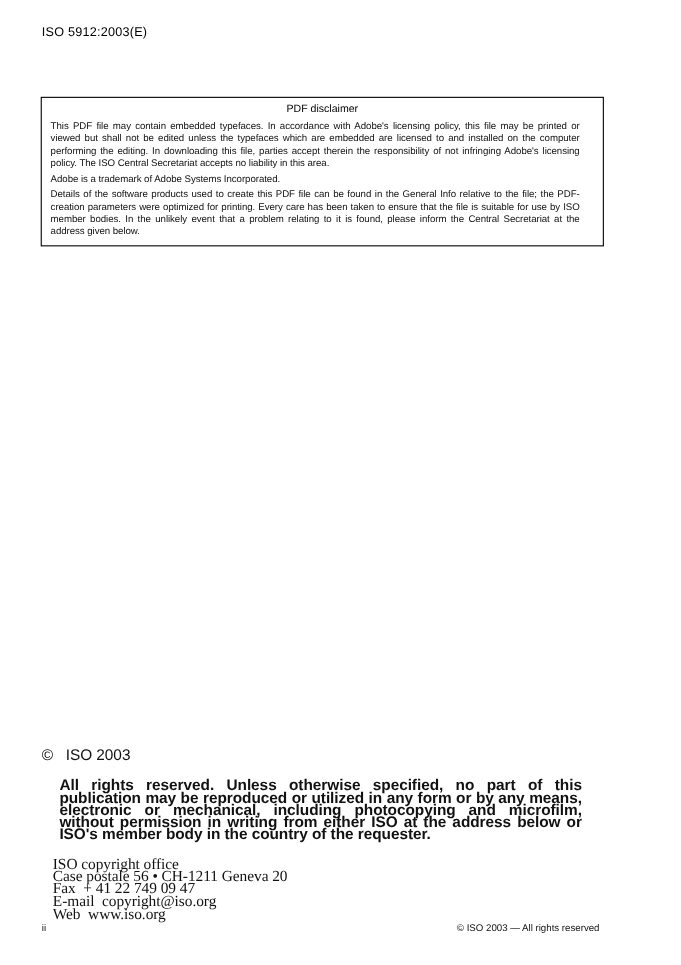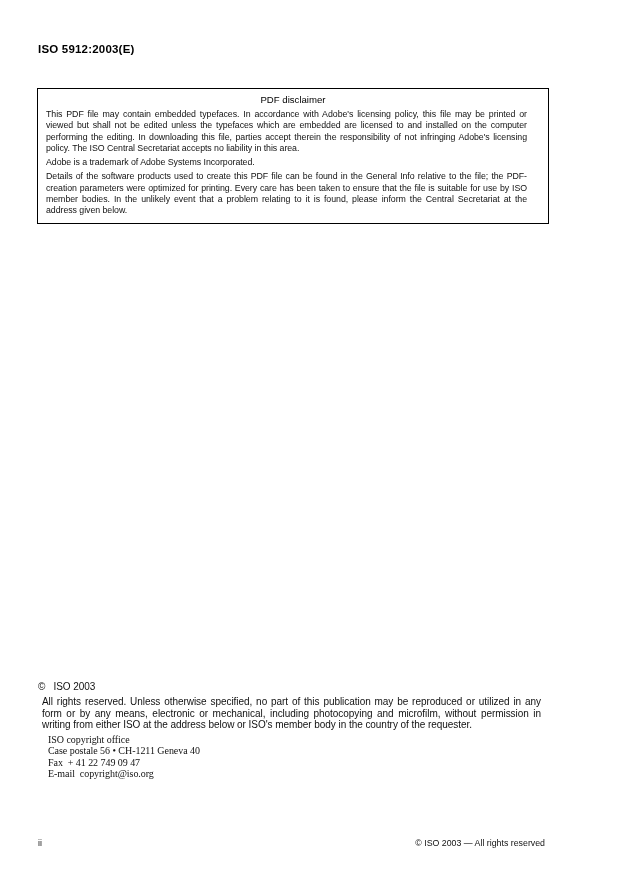--- a/index.html
+++ b/index.html
@@ -12,23 +12,23 @@
     width: 619px;
     height: 877px;
     background: #ffffff;
     font-family: "Liberation Sans", "DejaVu Sans", sans-serif;
     color: #111111;
     overflow: hidden;
   }
   .doc-header {
     position: absolute;
     left: 38px;
-    top: 43px;
+    top: 24px;
     font-size: 11.5px;
-    font-weight: 700;
+    font-weight: 400;
     color: #000000;
     letter-spacing: 0.2px;
   }
   .disclaimer-box {
     position: absolute;
     left: 37px;
     top: 88px;
     width: 512px;
     min-height: 110px;
     box-sizing: border-box;
@@ -51,31 +51,32 @@
     letter-spacing: -0.05px;
   }
   .disclaimer-box p.last {
     margin-bottom: 0;
   }
   .copyright-block {
     position: absolute;
     left: 38px;
     top: 681px;
     width: 507px;
-    font-size: 10px;
+    font-size: 14px;
     line-height: 11.3px;
     letter-spacing: -0.05px;
   }
   .copy-line {
     white-space: pre-wrap;
     margin: 0 0 1px 0;
   }
   .rights {
-    margin: 4px;
+    margin: 16px;
     text-align: justify;
+    font-weight: bold;
   }
   .address {
     margin-left: 10px;
     font-family: Liberation Serif, serif;
   }
   .address .addr-line {
     white-space: pre-wrap;
   }
   .published-line {
     margin-top: 1px;
@@ -104,23 +105,24 @@
     <p>This PDF file may contain embedded typefaces. In accordance with Adobe's licensing policy, this file may be printed or viewed but shall not be edited unless the typefaces which are embedded are licensed to and installed on the computer performing the editing. In downloading this file, parties accept therein the responsibility of not infringing Adobe's licensing policy. The ISO Central Secretariat accepts no liability in this area.</p>
     <p>Adobe is a trademark of Adobe Systems Incorporated.</p>
     <p class="last">Details of the software products used to create this PDF file can be found in the General Info relative to the file; the PDF-creation parameters were optimized for printing. Every care has been taken to ensure that the file is suitable for use by ISO member bodies. In the unlikely event that a problem relating to it is found, please inform the Central Secretariat at the address given below.</p>
   </div>
 
   <div class="copyright-block">
     <div class="copy-line">©   ISO 2003</div>
     <p class="rights">All rights reserved. Unless otherwise specified, no part of this publication may be reproduced or utilized in any form or by any means, electronic or mechanical, including photocopying and microfilm, without permission in writing from either ISO at the address below or ISO's member body in the country of the requester.</p>
     <div class="address">
       <div class="addr-line">ISO copyright office</div>
-      <div class="addr-line">Case postale 56 • CH-1211 Geneva 40</div>
+      <div class="addr-line">Case postale 56 • CH-1211 Geneva 20</div>
       <div class="addr-line">Fax  + 41 22 749 09 47</div>
       <div class="addr-line">E-mail  copyright@iso.org</div>
+      <div class="addr-line">Web  www.iso.org</div>
     </div>
   </div>
 
   <div class="footer">
     <span>ii</span>
     <span>© ISO 2003 — All rights reserved</span>
   </div>
 
 </div>
 

